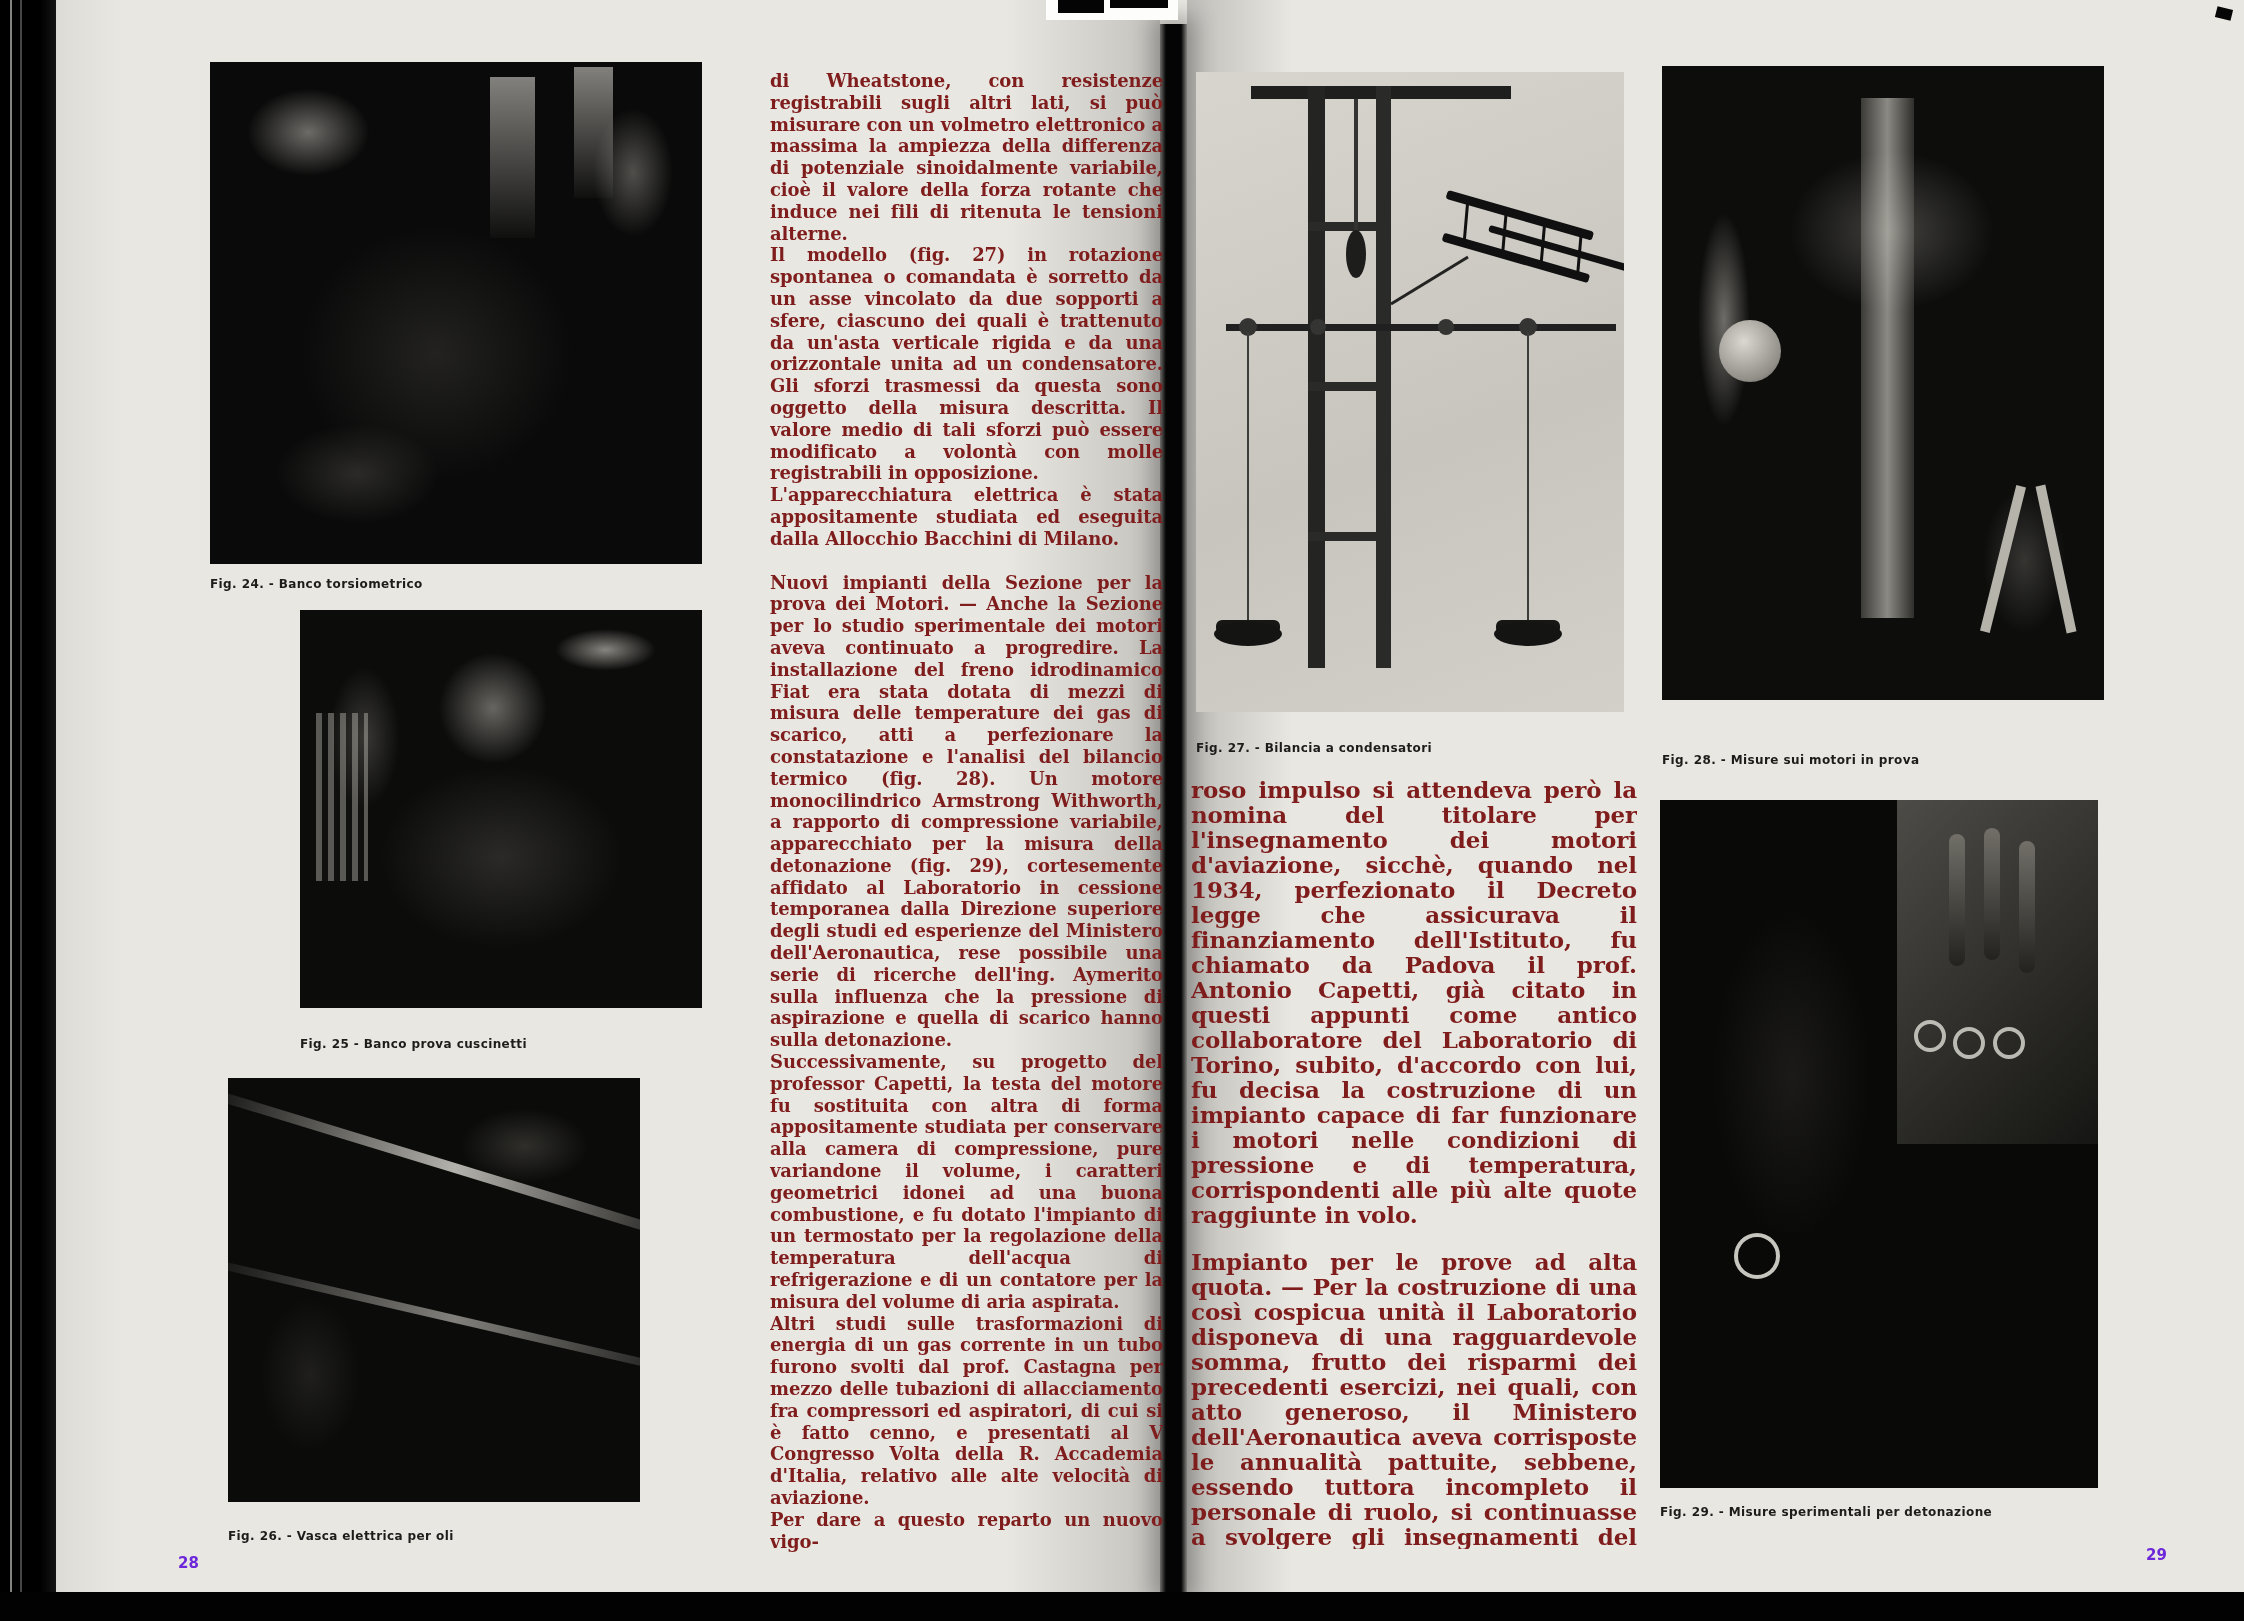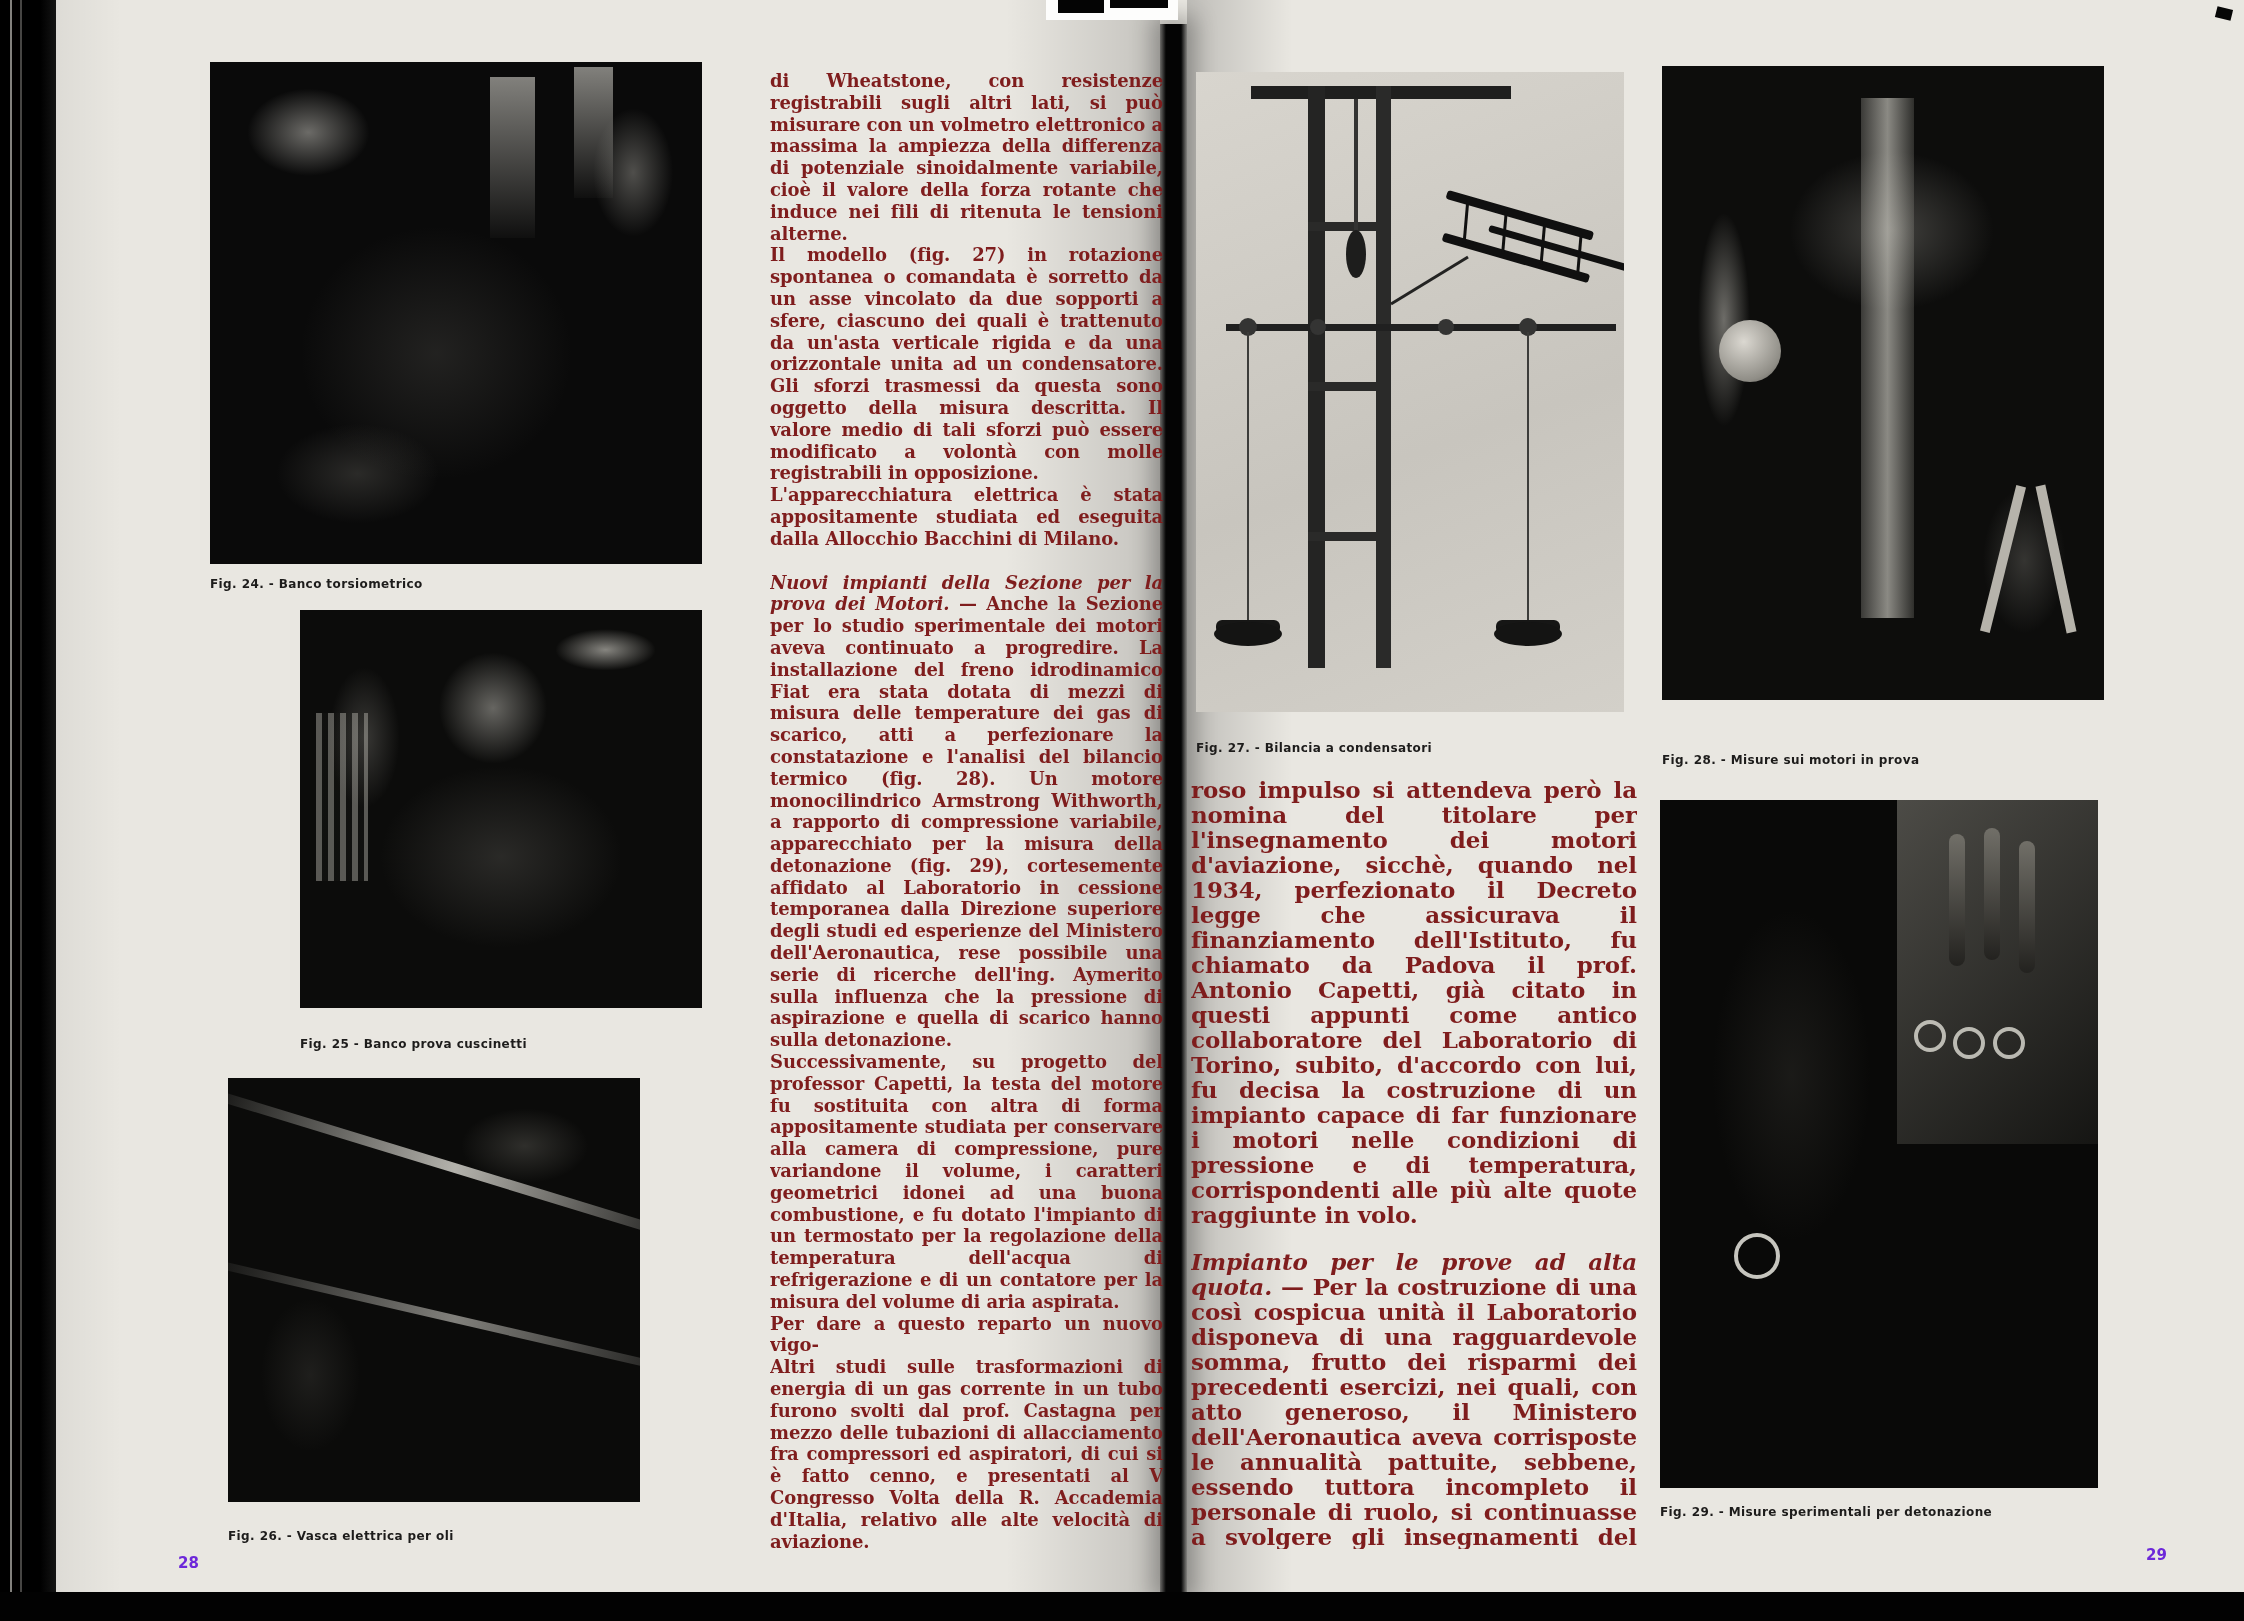--- a/index.html
+++ b/index.html
@@ -98,21 +98,21 @@
   .cap28{left:1662px;top:753px;width:442px;}
   .cap29{left:1660px;top:1505px;width:438px;}
   
   .col{position:absolute;text-align:justify;color:#7f1d1d;font-weight:700;}
   .col p{margin:0;}
   .col-left{left:770px;top:70px;width:393px;height:1492px;overflow:hidden;
             font-size:18px;line-height:21.8px;letter-spacing:-.1px;}
   .col-right{left:1191px;top:777px;width:446px;height:772px;overflow:hidden;
              font-size:23px;line-height:25px;letter-spacing:-.1px;}
   .sect{margin-top:22px !important;}
-  .lead{font-style:italic;}
+  .lead{}
   
   .pageno{position:absolute;font-family:"DejaVu Sans",sans-serif;font-weight:bold;
           font-size:15px;color:#6d28d9;}
   .pn-left{left:178px;top:1554px;}
   .pn-right{left:2146px;top:1546px;}
 </style>
 </head>
 <body>
 
 <div class="root">
@@ -147,22 +147,22 @@
     <div class="f26-rim r2"></div>
   </div>
   <div class="cap cap26">Fig. 26. - Vasca elettrica per oli</div>
 
   <div class="col col-left">
     <p>di Wheatstone, con resistenze registrabili sugli altri lati, si può misurare con un volmetro elettronico a massima la ampiezza della differenza di potenziale sinoidalmente variabile, cioè il valore della forza rotante che induce nei fili di ritenuta le tensioni alterne.</p>
     <p>Il modello (fig. 27) in rotazione spontanea o comandata è sorretto da un asse vincolato da due sopporti a sfere, ciascuno dei quali è trattenuto da un'asta verticale rigida e da una orizzontale unita ad un condensatore. Gli sforzi trasmessi da questa sono oggetto della misura descritta. Il valore medio di tali sforzi può essere modificato a volontà con molle registrabili in opposizione.</p>
     <p>L'apparecchiatura elettrica è stata appositamente studiata ed eseguita dalla Allocchio Bacchini di Milano.</p>
     <p class="sect"><span class="lead">Nuovi impianti della Sezione per la prova dei Motori.</span><span> — Anche la Sezione per lo studio sperimentale dei motori aveva continuato a progredire. La installazione del freno idrodinamico Fiat era stata dotata di mezzi di misura delle temperature dei gas di scarico, atti a perfezionare la constatazione e l'analisi del bilancio termico (fig. 28). Un motore monocilindrico Armstrong Withworth, a rapporto di compressione variabile, apparecchiato per la misura della detonazione (fig. 29), cortesemente affidato al Laboratorio in cessione temporanea dalla Direzione superiore degli studi ed esperienze del Ministero dell'Aeronautica, rese possibile una serie di ricerche dell'ing. Aymerito sulla influenza che la pressione di aspirazione e quella di scarico hanno sulla detonazione.</span></p>
     <p>Successivamente, su progetto del professor Capetti, la testa del motore fu sostituita con altra di forma appositamente studiata per conservare alla camera di compressione, pure variandone il volume, i caratteri geometrici idonei ad una buona combustione, e fu dotato l'impianto di un termostato per la regolazione della temperatura dell'acqua di refrigerazione e di un contatore per la misura del volume di aria aspirata.</p>
+    <p>Altri studi sulle trasformazioni di energia di un gas corrente in un tubo furono svolti dal prof. Castagna per mezzo delle tubazioni di allacciamento fra compressori ed aspiratori, di cui si è fatto cenno, e presentati al V Congresso Volta della R. Accademia d'Italia, relativo alle alte velocità di aviazione.</p>
     <p>Per dare a questo reparto un nuovo vigo-</p>
-    <p>Altri studi sulle trasformazioni di energia di un gas corrente in un tubo furono svolti dal prof. Castagna per mezzo delle tubazioni di allacciamento fra compressori ed aspiratori, di cui si è fatto cenno, e presentati al V Congresso Volta della R. Accademia d'Italia, relativo alle alte velocità di aviazione.</p>
   </div>
 
   <div class="pageno pn-left">28</div>
 
   <div class="photo f27">
     <svg width="428" height="640" viewBox="0 0 428 640">
       <rect x="55" y="14" width="260" height="13" fill="#1f1f1e"></rect>
       <rect x="112" y="14" width="17" height="582" fill="#242423"></rect>
       <rect x="180" y="14" width="15" height="582" fill="#2a2a29"></rect>
       <rect x="112" y="150" width="83" height="9" fill="#2a2a29"></rect>

